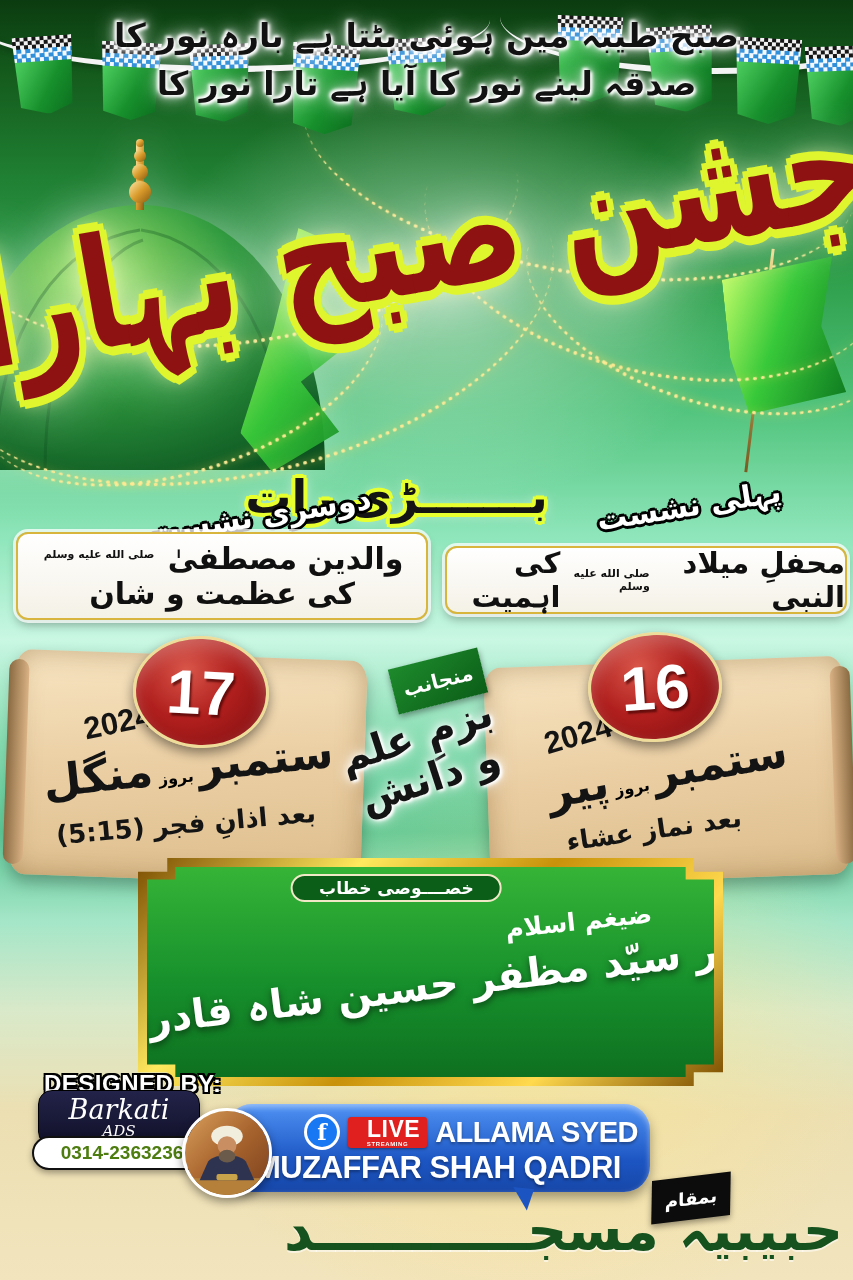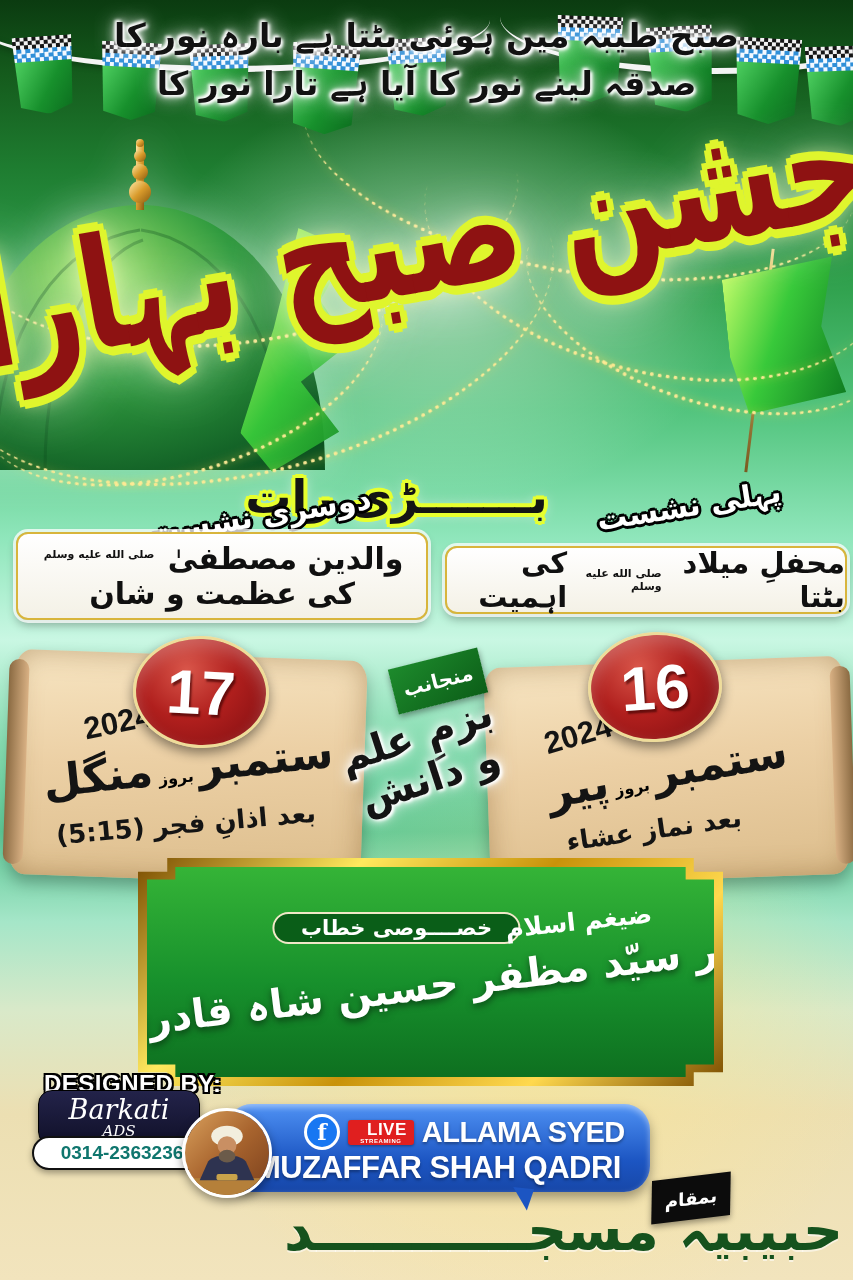--- a/index.html
+++ b/index.html
@@ -76,50 +76,50 @@
     text-shadow:0 0 8px #fff,0 0 16px #fff,2px 2px 3px #fff;}
 
   .gban-outer{position:absolute;left:138px;top:858px;width:585px;height:228px;padding:9px;box-sizing:border-box;
     background:linear-gradient(135deg,#7a4c00,#ffe95e 28%,#c8920a 52%,#ffd94e 76%,#7a4c00);
     clip-path:polygon(5% 0,95% 0,95% 6%,100% 6%,100% 94%,95% 94%,95% 100%,5% 100%,5% 94%,0 94%,0 6%,5% 6%);
     filter:drop-shadow(0 6px 10px rgba(0,0,0,.35));}
   .gban-inner{position:relative;width:100%;height:100%;
     background:linear-gradient(180deg,#35b437,#17902c 55%,#0e7020);
     clip-path:polygon(5% 0,95% 0,95% 6%,100% 6%,100% 94%,95% 94%,95% 100%,5% 100%,5% 94%,0 94%,0 6%,5% 6%);}
   .kh-pill{position:absolute;left:44%;top:7px;transform:translateX(-50%);background:#0a5e18;
-    border:2px solid #f1e8c8;border-radius:999px;padding:2px 26px;color:#fff;font-size:21px;font-weight:bold;white-space:nowrap;margin-top:38px;}
+    border:2px solid #f1e8c8;border-radius:999px;padding:2px 26px;color:#fff;font-size:17px;font-weight:bold;white-space:nowrap;}
   .honorific{position:absolute;right:62px;top:40px;color:#fff;font-size:25px;font-weight:bold;transform:rotate(-6deg);}
   .speaker-name{position:absolute;left:50%;top:56%;transform:translate(-50%,-50%) rotate(-7deg);
     color:#fff;font-size:40px;font-weight:bold;white-space:nowrap;letter-spacing:-1px;
     text-shadow:0 3px 7px rgba(0,0,0,.5);}
 
   .designed-heading{font-family:"Liberation Sans",sans-serif;font-size:24px;font-weight:bold;color:#fff;letter-spacing:.5px;
     text-shadow:-2px -2px 0 #000,2px -2px 0 #000,-2px 2px 0 #000,2px 2px 0 #000,0 2px 0 #000,0 -2px 0 #000;}
   .brand-box{background:linear-gradient(180deg,#23234a,#101028);border-radius:14px;border:1px solid #000;
     color:#fff;text-align:center;box-shadow:0 4px 8px rgba(0,0,0,.4);}
   .brand-name{font-family:"DejaVu Serif",serif;font-style:italic;font-size:27px;line-height:1;}
   .brand-sub{font-family:"DejaVu Serif",serif;font-style:italic;font-size:15px;line-height:1;margin-top:1px;}
   .phone-pill{position:absolute;background:#fff;border:2px solid #111;border-radius:999px;
-    font-family:"Liberation Sans",sans-serif;font-size:19px;font-weight:bold;color:#0f766e;
+    font-family:"Liberation Sans",sans-serif;font-size:19px;font-weight:bold;color:#4d7c0f;
     display:flex;align-items:center;justify-content:center;box-shadow:0 3px 6px rgba(0,0,0,.35);}
 
   .photo{position:absolute;left:182px;top:1108px;width:84px;height:84px;border-radius:50%;
     border:3px solid #fff;overflow:hidden;box-shadow:0 4px 10px rgba(0,0,0,.4);z-index:6;}
 
   .livebar{position:absolute;left:226px;top:1104px;width:424px;height:88px;border-radius:26px;
     background:linear-gradient(180deg,#4f92f4,#1c55c2 65%,#1747a8);
     box-shadow:inset 0 3px 6px rgba(255,255,255,.45),0 6px 12px rgba(0,0,0,.35);z-index:5;
     font-family:"Liberation Sans",sans-serif;color:#fff;}
   .livebar .row1{position:absolute;left:78px;top:10px;display:flex;align-items:center;gap:8px;}
   .fb-circle{width:36px;height:36px;border-radius:50%;background:#fff;display:flex;align-items:center;justify-content:center;}
   .fb-inner{width:30px;height:30px;border-radius:50%;background:#1877f2;color:#fff;font-weight:bold;
     font-size:22px;display:flex;align-items:center;justify-content:center;font-family:"DejaVu Serif",serif;}
   .live-badge{background:#e01f1f;border-radius:3px;padding:1px 7px;display:flex;flex-direction:column;
     align-items:center;line-height:1;box-shadow:0 1px 3px rgba(0,0,0,.4);}
-  .live-badge .lv{font-size:17px;font-weight:bold;letter-spacing:.5px;padding-left:12px;}
+  .live-badge .lv{font-size:23px;font-weight:bold;letter-spacing:.5px;padding-left:12px;}
   .live-badge .st{font-size:6px;font-weight:bold;letter-spacing:.6px;}
   .allama1{font-size:29px;font-weight:bold;letter-spacing:-.5px;text-shadow:0 2px 3px rgba(0,0,0,.35);}
   .allama2{position:absolute;left:0;right:0;top:46px;text-align:center;font-size:31px;font-weight:bold;
     letter-spacing:-.5px;text-shadow:0 2px 3px rgba(0,0,0,.35);}
   .bar-tail{position:absolute;left:286px;top:84px;width:0;height:0;border-left:16px solid transparent;
     border-right:5px solid transparent;border-top:22px solid #1c55c2;transform:rotate(6deg);}
 
   .venue-badge{position:absolute;left:652px;top:1176px;width:78px;height:44px;background:#0c0c0c;
     transform:skew(-8deg) rotate(-7deg);display:flex;align-items:center;justify-content:center;
     color:#fff;font-size:18px;font-weight:bold;box-shadow:0 3px 6px rgba(0,0,0,.4);z-index:4;}
@@ -217,21 +217,21 @@
     </div>
 
   <div class="abs couplet rtl" style="top:16px;">صبح طیبہ میں ہوئی بٹتا ہے بارہ نور کا</div>
   <div class="abs couplet rtl" style="top:64px;">صدقہ لینے نور کا آیا ہے تارا نور کا</div>
 
   <div class="abs main-title rtl nowrap">جشن صبح بہاراں</div>
   <div class="abs big-night rtl nowrap">بـــــــڑی رات</div>
 
   <div class="abs session-label rtl nowrap" style="right:14px;top:488px;width:300px;text-align:center;transform:rotate(-9deg);">پہلی نشست</div>
   <div class="abs session-box rtl" style="left:445px;top:546px;width:398px;height:64px;font-size:29px;">
-    <span>محفلِ میلاد بٹتا</span>
+    <span>محفلِ میلاد النبی</span>
     <span class="durood">صلى الله عليه وسلم</span>
     <span>کی اہمیت</span>
   </div>
 
   <div class="abs session-label rtl nowrap" style="left:130px;top:498px;width:260px;text-align:center;transform:rotate(-9deg);">دوسری نشست</div>
   <div class="abs session-box rtl ctr" style="left:16px;top:532px;width:412px;height:88px;font-size:30px;padding:0 10px;box-sizing:border-box;">
     <div>
       <span>والدین مصطفیٰ</span>
       <span class="durood">صلى الله عليه وسلم</span>
       <span>کی عظمت و شان</span>

